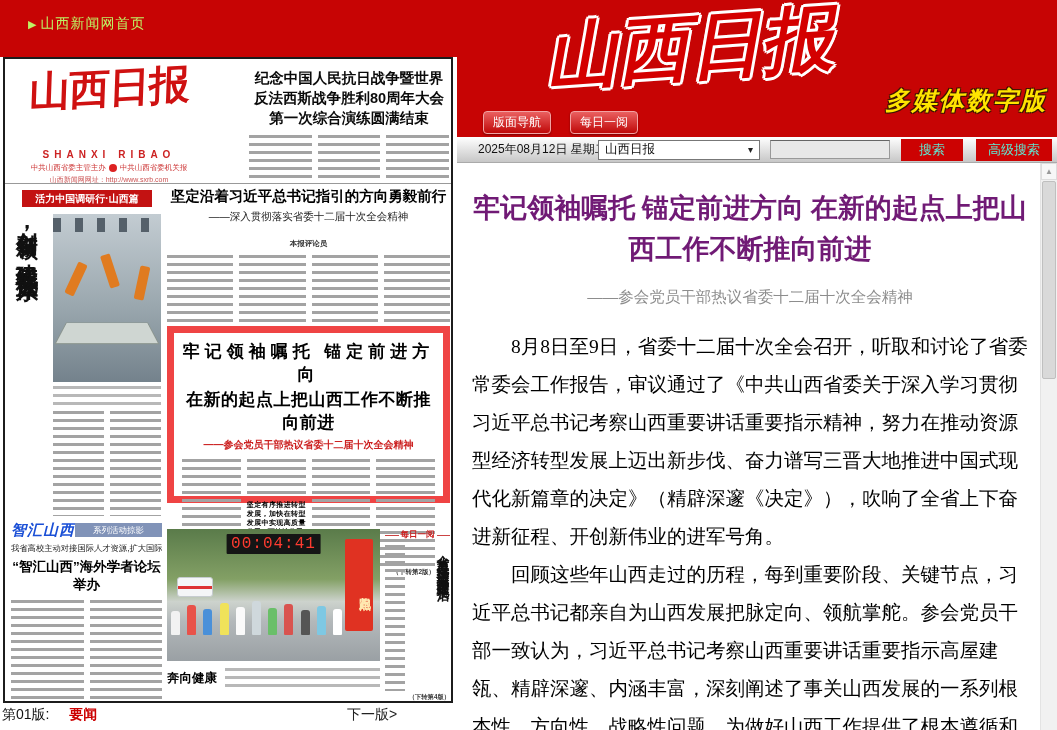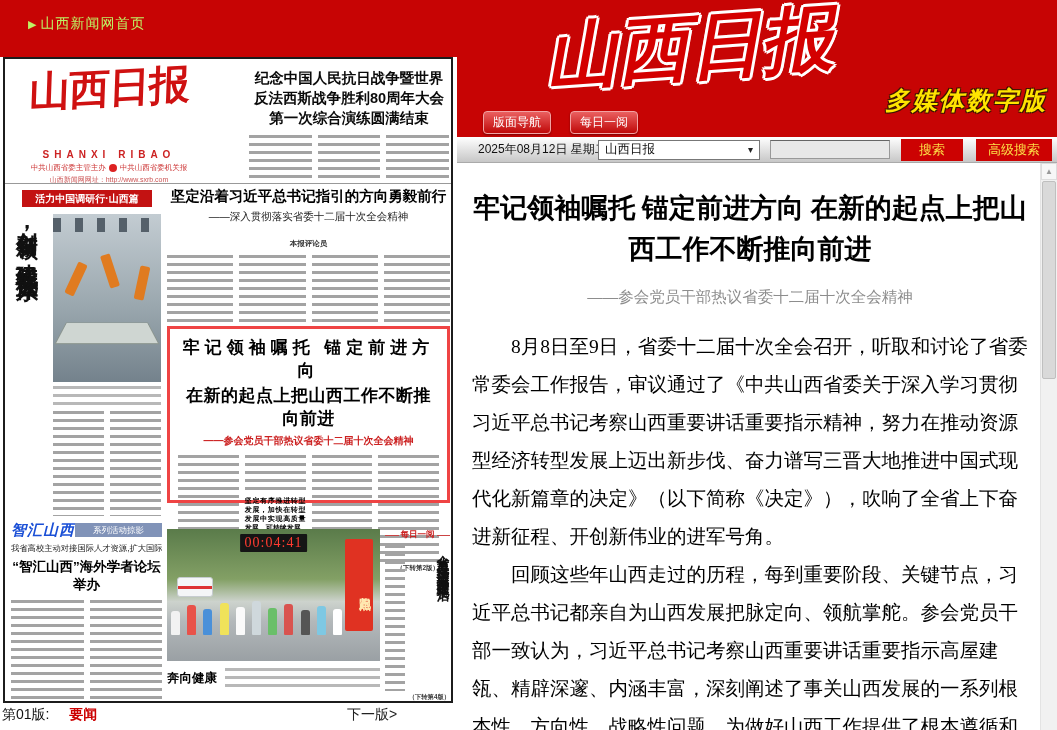--- a/index.html
+++ b/index.html
@@ -76,35 +76,35 @@
 
   
   .np-comm { position:absolute; left:162px; top:128px; width:283px; }
   .np-comm h2 { font-size:14.5px; font-weight:800; text-align:center; color:#000; }
   .comm-sub { font-size:10.5px; color:#222; text-align:center; margin-top:4px; }
   .comm-by { font-size:7.5px; font-weight:bold; color:#333; text-align:center; margin-top:15px; }
   .np-comm .cols { margin-top:6px; height:88px; }
 
   
   .np-redbox { position:absolute; left:162px; top:267px; width:283px; height:177px;
-               border:3px solid #ef4444; background:#fff; padding:7px 8px 13px; cursor:pointer; }
+               border:7px solid #ef4444; background:#fff; padding:7px 8px 13px; cursor:pointer; }
   .rb-h1 { font-size:17px; font-weight:900; text-align:center; letter-spacing:5px; color:#000; }
   .rb-h2 { font-size:17px; font-weight:900; text-align:center; letter-spacing:0.5px; color:#000; margin-top:2px; }
   .rb-sub { font-size:10px; font-weight:bold; color:#c22; text-align:center; margin-top:4px; }
   .np-redbox .cols { margin-top:7px; height:118px; }
   .rb-inner { font-size:7px; font-weight:bold; color:#000; line-height:9px; text-align:justify; margin:4px 0; }
   .rb-colstack { display:flex; flex-direction:column; }
   .rb-colstack .sim { flex:1; }
   .rb-cont { font-size:6.5px; font-weight:bold; color:#333; text-align:right; }
 
   
   .np-photo2 { position:absolute; left:162px; top:470px; width:213px; height:132px; overflow:hidden;
                background:linear-gradient(180deg,#5a7b4a 0%,#83a065 38%,#cdd3cd 55%,#b3b8ba 70%,#9aa0a4 100%); }
   .mp-timer { position:absolute; left:50%; top:5px; transform:translateX(-50%); background:#151515;
-              color:#ff3b30; font-family:Liberation Serif, serif; font-size:14px;
+              color:#ff3b30; font-family:Liberation Mono, monospace; font-size:16px;
               padding:1px 5px; letter-spacing:1px; border-radius:1px; }
   .mp-board { position:absolute; right:7px; top:10px; width:28px; height:92px; background:#e03222;
               border-radius:2px; color:#ffe9b0; writing-mode:vertical-rl; text-orientation:upright;
               font-size:12px; font-weight:900; text-align:center; padding-top:6px; }
   .mp-amb { position:absolute; left:10px; top:48px; width:36px; height:20px; background:#f4f6f7;
             border-radius:3px; border:1px solid #c6ccd0; }
   .mp-amb::after { content:""; position:absolute; left:0; right:0; top:8px; height:3px; background:#d33; }
   .mp-runners { position:absolute; left:4px; right:38px; bottom:26px; display:flex;
                 justify-content:space-between; align-items:flex-end; }
   .mp-runners span { width:9px; border-radius:3px 3px 1px 1px; display:block; }
@@ -146,28 +146,28 @@
 
   #r-toolbar { position:absolute; left:0; top:137px; width:600px; height:26px;
                background:linear-gradient(#ffffff,#c7c7c7); border-bottom:1px solid #aaa;
                display:flex; align-items:center; padding-left:21px; font-size:12px; color:#111; }
   #tb-date { width:120px; white-space:nowrap; }
   .select-box { width:162px; height:20px; background:#fff; border:1px solid #777; display:flex;
                 align-items:center; justify-content:space-between; padding:0 6px; font-size:12.5px; cursor:pointer; }
   .select-box .chev { font-size:10px; color:#222; }
   #search-input { width:120px; height:19px; margin-left:10px; background:#e8e8e8;
                   border:1px solid #999; border-top-color:#666; }
-  .red-btn { height:22px; background:#cc0202; color:#fde047; font-size:13px; border:none;
+  .red-btn { height:22px; background:#cc0202; color:#5eead4; font-size:13px; border:none;
              cursor:pointer; font-family:inherit; }
   #btn-search { width:62px; margin-left:11px; }
   #btn-adv { width:76px; margin-left:13px; }
 
   #r-article { position:absolute; left:0; top:163px; width:583px; height:567px; background:#fff;
                overflow:hidden; padding:20px 12px 0 15px; }
-  #article-title { font-family:"Liberation Serif", serif; font-size:27px; font-weight:bold; color:#000000;
+  #article-title { font-family:"Liberation Serif", serif; font-size:27px; font-weight:bold; color:#701a75;
                    text-align:center; line-height:41px; margin-top:5px; }
   #article-subtitle { text-align:center; color:#8d8d8d; font-size:15.5px; margin-top:17px; }
   #article-body { margin-top:20px; font-family:"Liberation Serif", serif; font-size:19.5px;
                   line-height:38px; color:#000; }
   #article-body p { text-indent:2em; }
 
   #r-scrollbar { position:absolute; right:0; top:163px; width:17px; height:567px; background:#f1f1f1;
                  border-left:1px solid #e3e3e3; }
   .sb-up { height:17px; background:#f7f7f7; border:1px solid #ddd; color:#999; font-size:8px;
            display:flex; align-items:center; justify-content:center; cursor:pointer; }
@@ -329,21 +329,21 @@
     </div>
     <input id="search-input" type="text" value="" style="">
     <button class="red-btn" id="btn-search">搜索</button>
     <button class="red-btn" id="btn-adv">高级搜索</button>
   </div>
 
   <div id="r-article">
     <h1 id="article-title">牢记领袖嘱托 锚定前进方向 在新的起点上把山西工作不断推向前进</h1>
     <div id="article-subtitle">——参会党员干部热议省委十二届十次全会精神</div>
     <div id="article-body">
-      <p>8月8日至9日，省委十二届十次全会召开，听取和讨论了省委常委会工作报告，审议通过了《中共山西省委关于深入学习贯彻习近平总书记考察山西重要讲话重要指示精神，努力在推动资源型经济转型发展上迈出新步伐、奋力谱写三晋大地推进中国式现代化新篇章的决定》（以下简称《决定》），吹响了全省上下奋进新征程、开创新伟业的进军号角。</p>
+      <p>8月8日至9日，省委十二届十次全会召开，听取和讨论了省委常委会工作报告，审议通过了《中共山西省委关于深入学习贯彻习近平总书记考察山西重要讲话重要指示精神，努力在推动资源型经济转型发展上迈出新步伐、奋力谱写三晋大地推进中国式现代化新篇章的决定》（精辟深邃《决定》），吹响了全省上下奋进新征程、开创新伟业的进军号角。</p>
       <p>回顾这些年山西走过的历程，每到重要阶段、关键节点，习近平总书记都亲自为山西发展把脉定向、领航掌舵。参会党员干部一致认为，习近平总书记考察山西重要讲话重要指示高屋建瓴、精辟深邃、内涵丰富，深刻阐述了事关山西发展的一系列根本性、方向性、战略性问题，为做好山西工作提供了根本遵循和行动指南，纷纷表示，要深入学习贯彻习近平总书记考察山西重要讲话重要指示精神，全面贯彻落实党中央决策部署和省委工作安排，以更加饱满的热情、更加昂扬的斗志、更加充足的干劲，抓好《决定》贯彻实施，一步一个脚印把习近平总书记为山西擘画的宏伟蓝图变为美好现实。</p>
 
     </div>
   </div>
 
   <div id="r-scrollbar">
     <div class="sb-up">▲</div>
     <div class="sb-thumb"></div>
   </div>
 </div>

